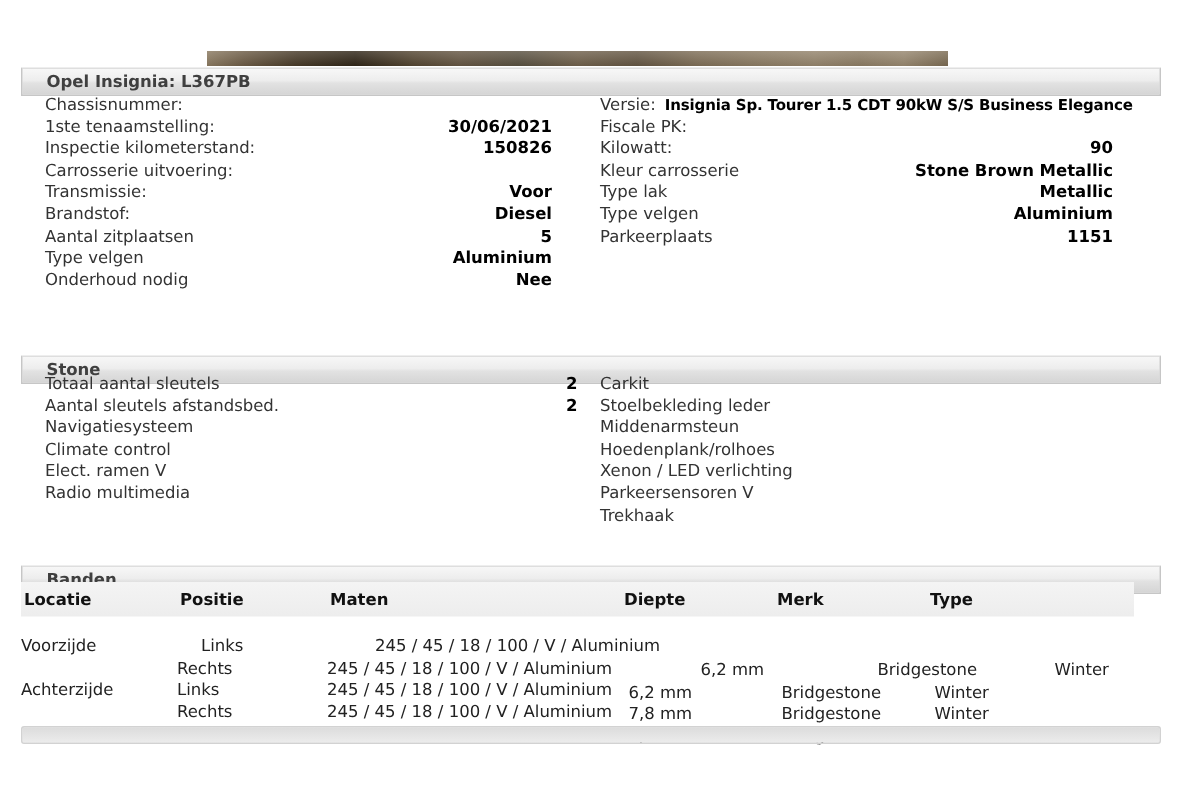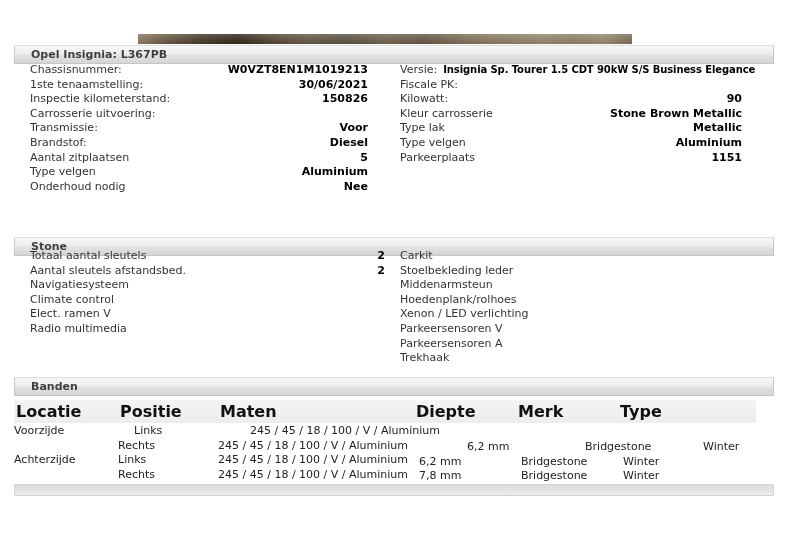--- a/index.html
+++ b/index.html
@@ -45,42 +45,41 @@
   #sec1-right{left:400px;top:63px;width:342px;}
   #opt-left{left:30px;top:249px;width:355px;}
   #opt-right{left:400px;top:249px;width:330px;}
   
   .t-head,.t-row{
     position:absolute;left:14px;width:742px;
     display:grid;grid-template-columns:104px 100px 196px 102px 102px 1fr;
     white-space:nowrap;
   }
   .t-head{
-    top:400px;height:23px;line-height:23px;
+    top:388px;height:23px;line-height:23px;
     background:linear-gradient(180deg,#f4f4f4 0%,#ededed 100%);
-    font-size:16px;font-weight:bold;color:#111;
+    font-size:11px;font-weight:bold;color:#111;
   }
   .t-head span{padding-left:2px;}
   .t-row{height:14.5px;line-height:14.5px;font-size:11px;color:#222;}
   .t-row span:nth-child(n+4){padding-left:5px;margin-top:16px;}
   #trow-0{top:424px;gap:16px;} #trow-1{top:438.5px;} #trow-2{top:453px;} #trow-3{top:467.5px;}
 </style>
 </head>
 <body>
 
 <div class="photo-strip"></div>
 
 <div class="section-bar" id="bar-vehicle">
   <span>Opel Insignia: L367PB</span>
 </div>
 
 <div class="fields" id="sec1-left">
   <div class="row">
     <span class="lbl">Chassisnummer:</span>
-    <span class="val">W0VZT8EN1M1019213</span>
   </div>
   <div class="row">
     <span class="lbl">1ste tenaamstelling:</span>
     <span class="val">30/06/2021</span>
   </div>
   <div class="row">
     <span class="lbl">Inspectie kilometerstand:</span>
     <span class="val">150826</span>
   </div>
   <div class="row">
@@ -182,23 +181,20 @@
     <span class="lbl">Middenarmsteun</span>
   </div>
   <div class="row">
     <span class="lbl">Hoedenplank/rolhoes</span>
   </div>
   <div class="row">
     <span class="lbl">Xenon / LED verlichting</span>
   </div>
   <div class="row">
     <span class="lbl">Parkeersensoren V</span>
-  </div>
-  <div class="row">
-    <span class="lbl">Parkeersensoren A</span>
   </div>
   <div class="row">
     <span class="lbl">Trekhaak</span>
   </div>
 </div>
 
 <div class="section-bar" id="bar-banden">
   <span>Banden</span>
 </div>
 

